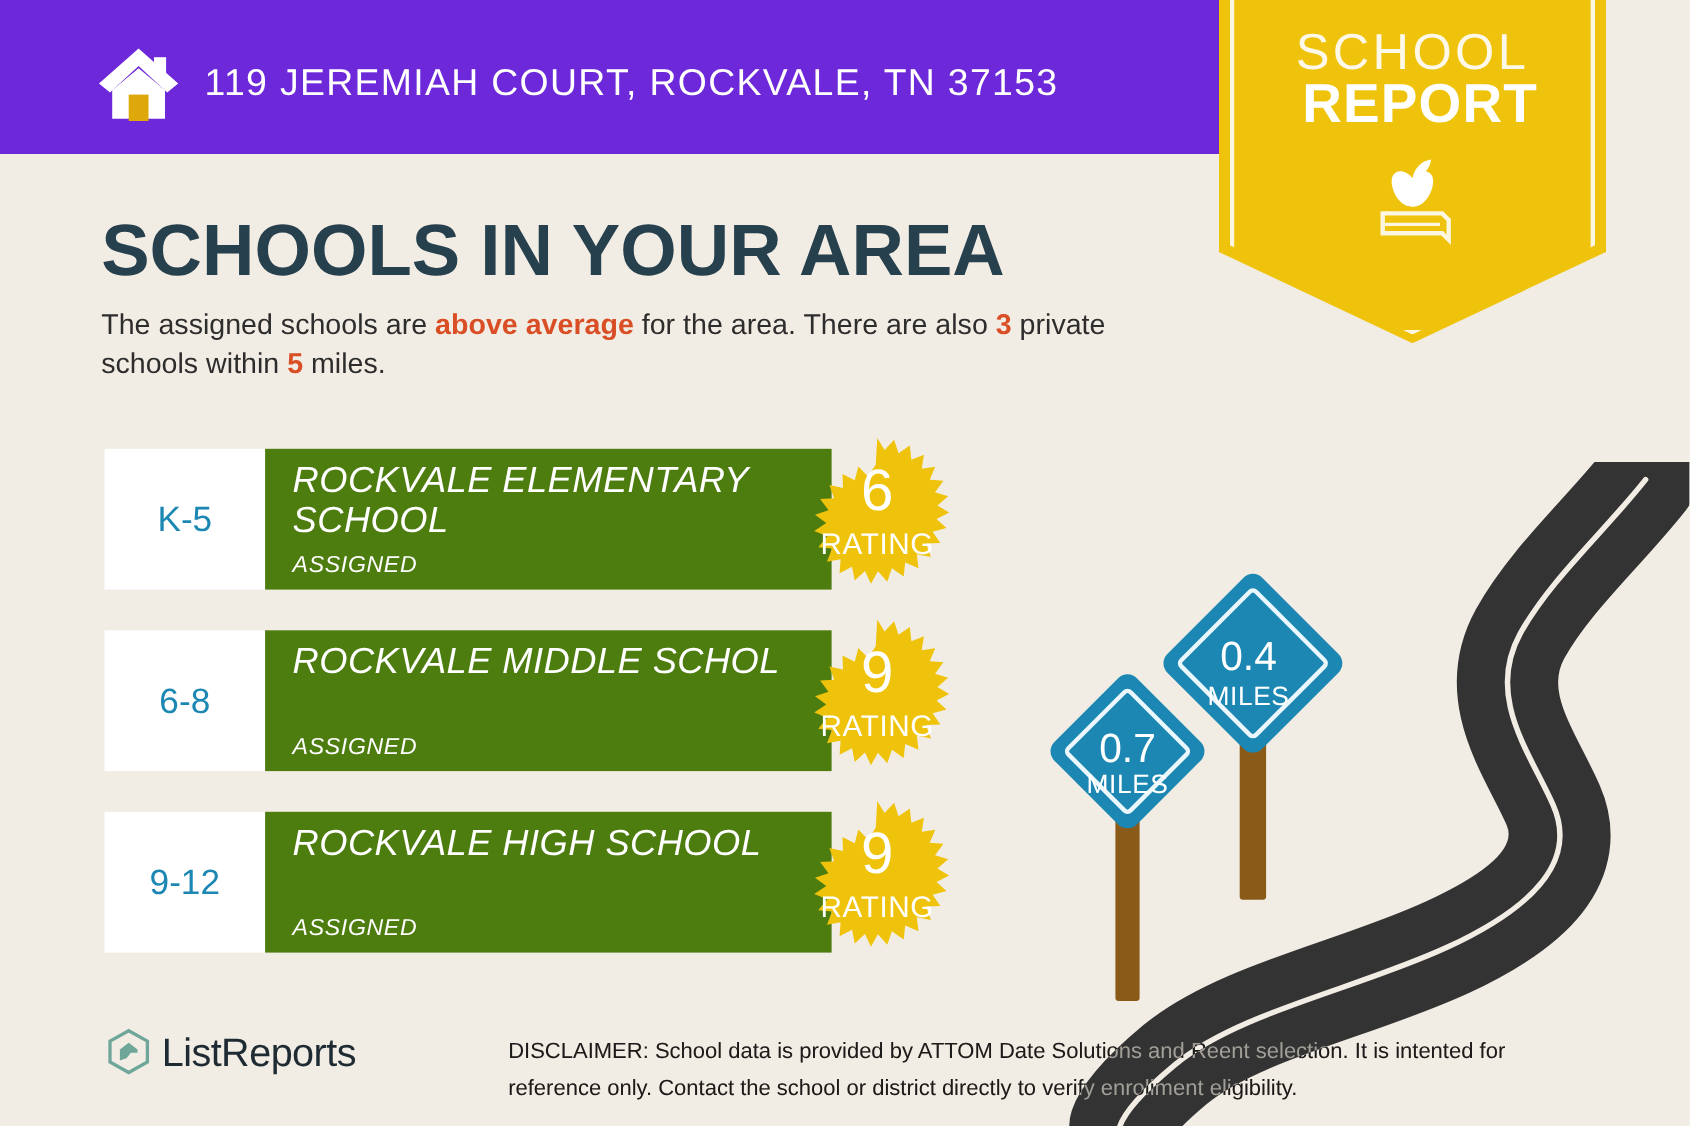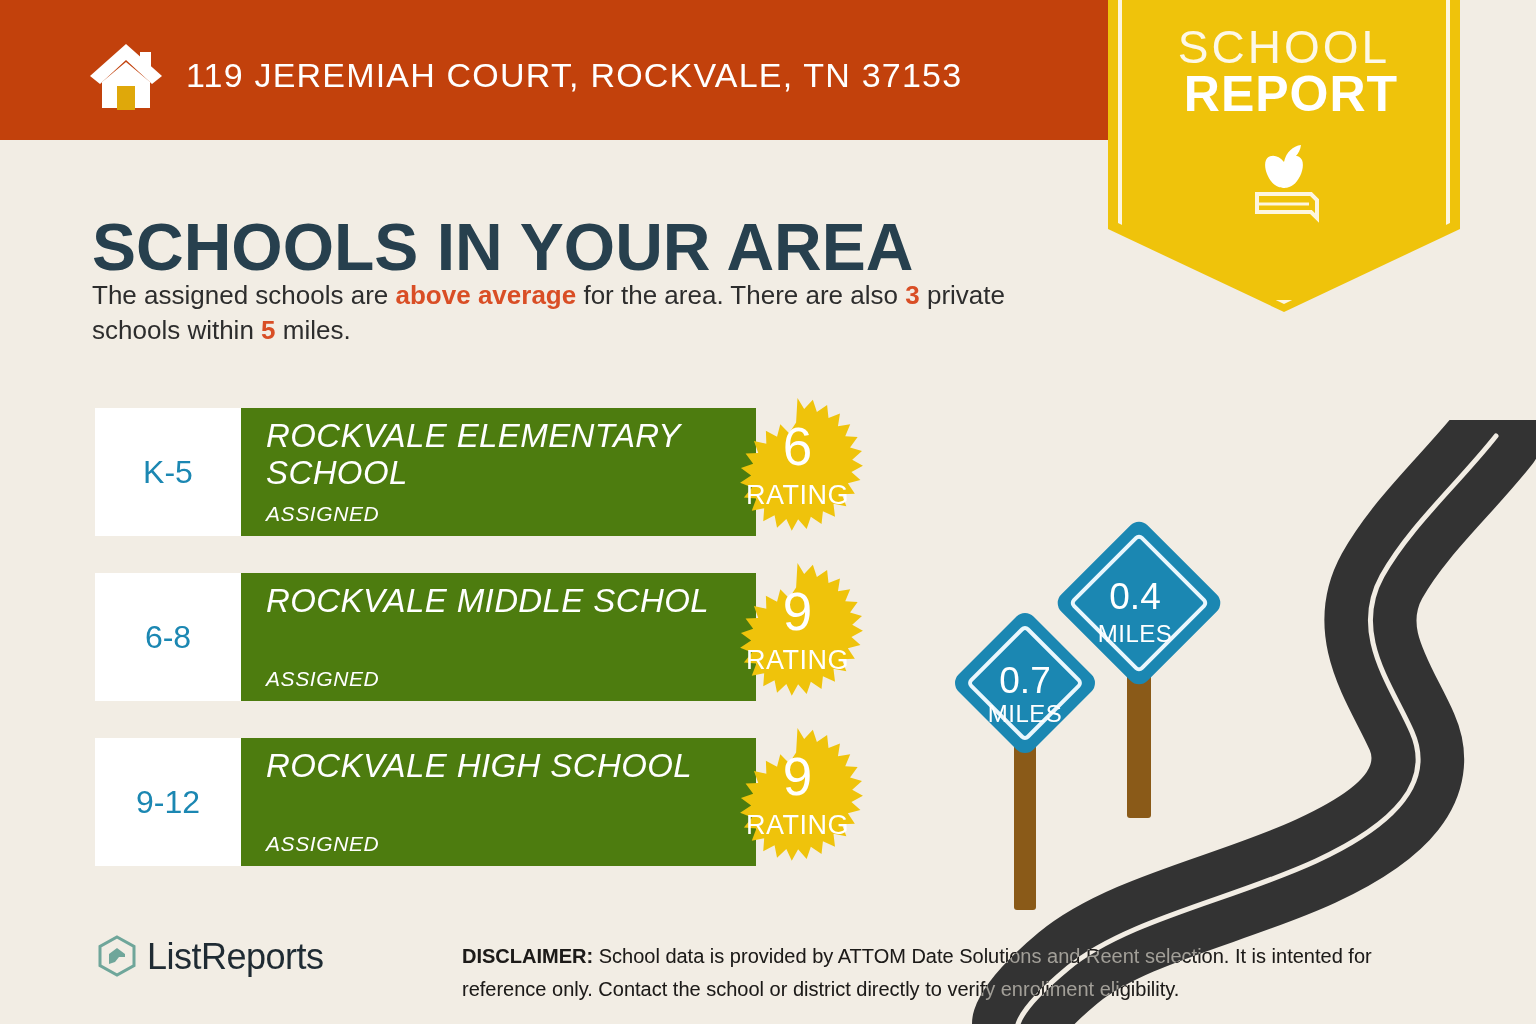--- a/index.html
+++ b/index.html
@@ -7,21 +7,21 @@
   body {
     position:relative;
     background:#f2ede4;
     font-family:"Liberation Sans", sans-serif;
     overflow:hidden;
   }
 
   
   #header {
     position:absolute; left:0; top:0; width:1256px; height:140px;
-    background:#c2410c;
+    background:#6d28d9;
     padding-left:36px;
   }
   #home-icon { position:absolute; left:88px; top:42px; width:76px; height:68px; }
   #address {
     position:absolute; left:186px; top:56px;
     font-size:34px; letter-spacing:1.2px; color:#ffffff;
     font-weight:400; white-space:nowrap;
   }
 
   
@@ -45,21 +45,20 @@
     position:absolute; left:0; right:0; top:85px; text-align:center;
     font-size:50px; letter-spacing:1px; color:#ffffff; font-weight:700;margin-left:14px;
   }
   #apple-book { position:absolute; left:50%; top:160px; transform:translateX(-50%); width:94px; height:86px; }
 
   
   #page-title {
     position:absolute; left:92px; top:194px;
     font-size:66px; font-weight:700; color:#27404e; letter-spacing:0px;
     line-height:1;
-    margin-top:20px;
   }
   #subtitle {
     position:absolute; left:92px; top:278px; width:970px;
     font-size:26px; line-height:1.36; color:#2d2d2d; font-weight:400;
   }
   .hl { color:#d94e25; font-weight:700; }
 
   
   .school-row { position:absolute; left:95px; height:128px; }
   #row-0 { top:408px; }
@@ -127,21 +126,21 @@
   #logo-text {
     position:absolute; left:52px; top:4px;
     font-size:36px; color:#1f2b33; font-weight:400; letter-spacing:-0.5px;
   }
 
   #disclaimer {
     position:absolute; left:462px; top:940px; width:980px;
     font-size:20px; line-height:1.65; color:#2a2a2a; font-weight:400;
     z-index:8; mix-blend-mode:difference; color:#d5d2cb;
   }
-  #disclaimer b { font-weight:700;margin-top:12px; }
+  #disclaimer b { font-weight:400;margin-top:12px; }
 </style>
 </head>
 <body>
 
 <div id="header">
   <svg id="home-icon" viewBox="0 0 76 68">
     <path d="M38 2 L74 34 L64 42 L38 18 L12 42 L2 34 Z" fill="#ffffff"></path>
     <rect x="52" y="10" width="11" height="18" fill="#ffffff"></rect>
     <path d="M14 40 L14 66 L62 66 L62 40 L38 20 Z" fill="#ffffff"></path>
     <rect x="29" y="44" width="18" height="24" fill="#dfa80a"></rect>

